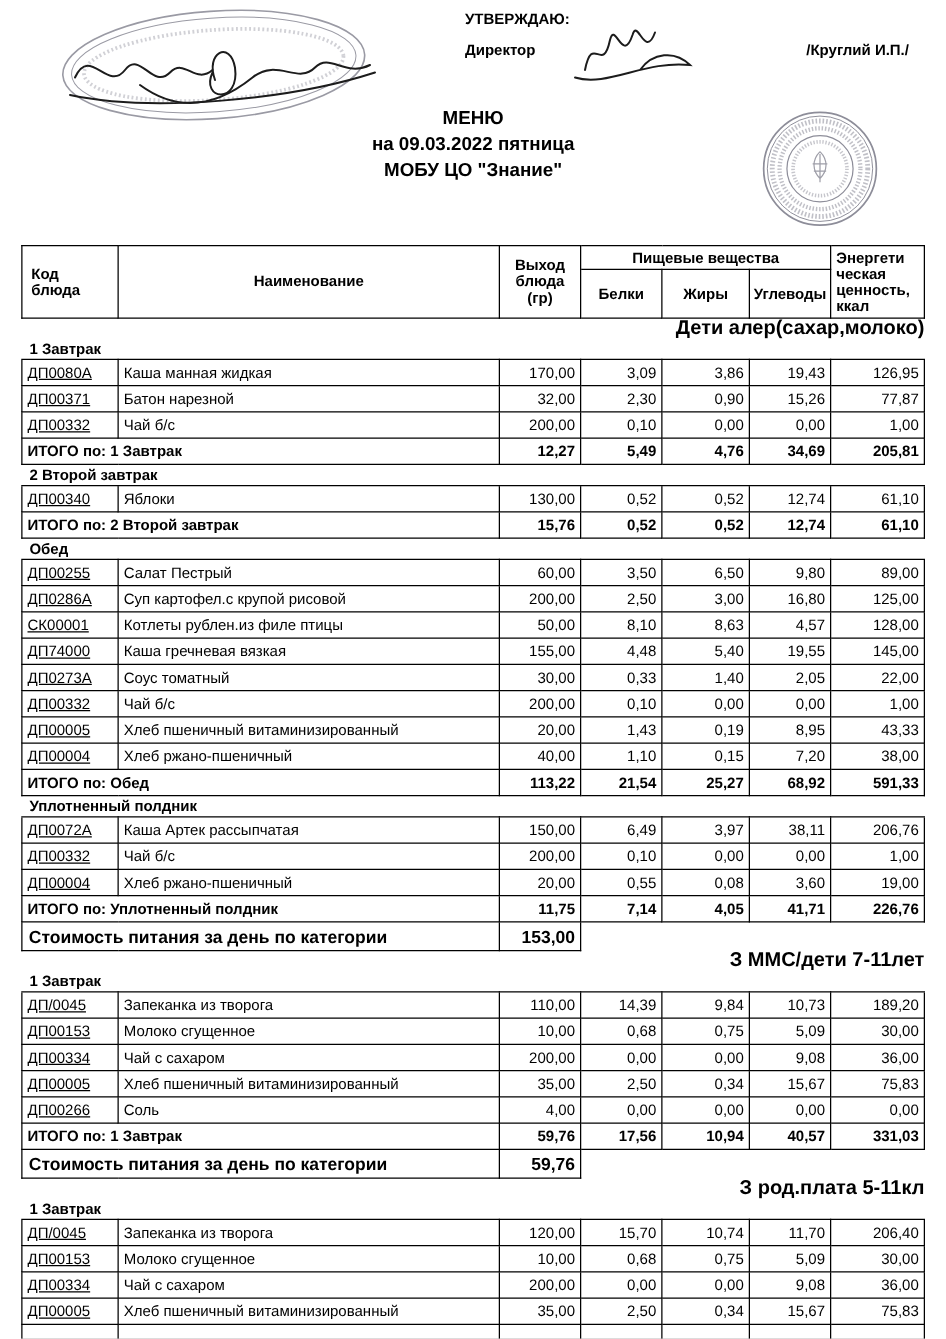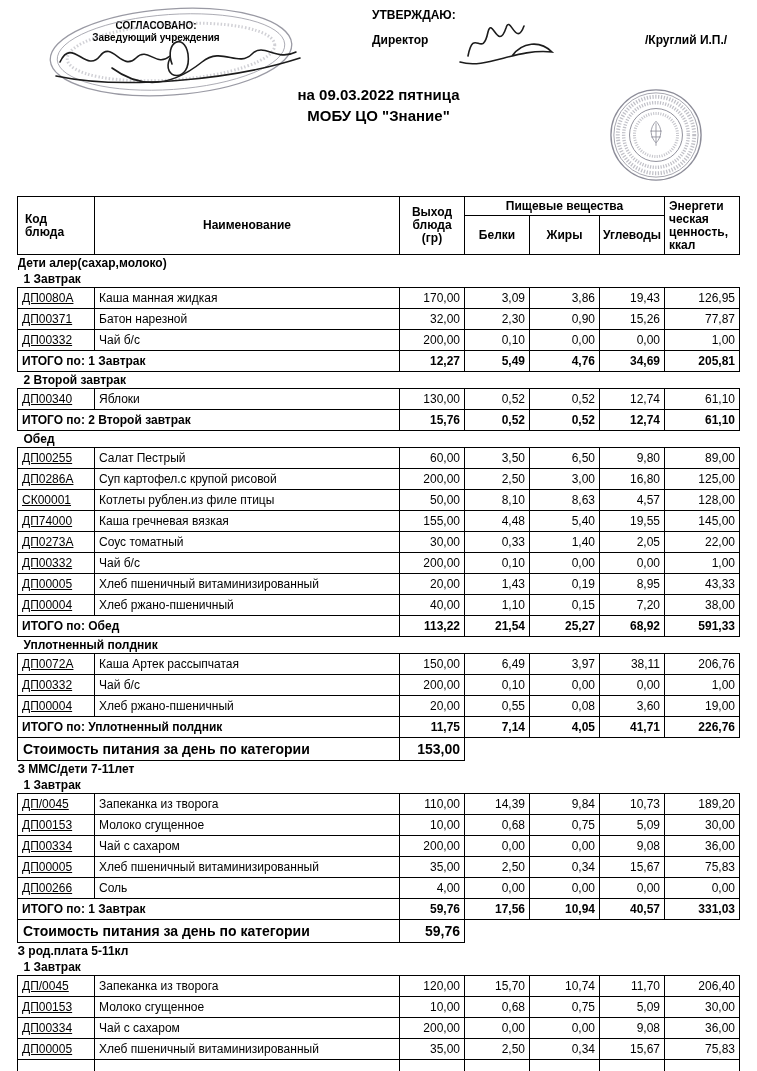--- a/index.html
+++ b/index.html
@@ -55,22 +55,22 @@
     overflow: hidden; white-space: nowrap; vertical-align: middle;
   }
   tr.dish-row td, tr.total-row td, tr.clip-row td { border: 1px solid #000; }
   td.c-num  { text-align: right; }
   td.c-code { text-align: left; text-decoration: underline; }
   td.c-name { text-align: left; }
   tr.total-row td { font-weight: bold; }
   td.c-total-label { text-align: left; padding-left: 4px; }
 
   tr.cat-row td {
-    border: none; text-align: left; font-weight: bold;
-    line-height: 12px; padding: 2px 0; font-size: 12px;
+    border: none; text-align: right; font-weight: bold;
+    line-height: 12px; padding: 2px 0; font-size: 16px;
   }
   tr.meal-row td {
     border: none; border-bottom: 1px solid #000;
     text-align: left; font-weight: bold;
     line-height: 12px; padding: 2px 6px; font-size: 12px;
   }
   tr.cost-row td {
     border: 1px solid #000; font-weight: bold; font-size: 14px;
     line-height: 16px; padding: 3px 5px;
   }
@@ -78,24 +78,20 @@
   tr.cost-row td.cost-spacer { border: none; }
   tr.clip-row td { height: 12px; padding: 0; }
 </style>
 </head>
 <body>
 
 <div class="page">
 
   <div class="doc-header">
 
-    <div class="agreed-block">
-      <div>СОГЛАСОВАНО:</div>
-      <div>Заведующий учреждения</div>
-    </div>
 
     <svg class="oval-stamp" width="258" height="100" viewBox="0 0 258 100">
       <g transform="rotate(-4 129 50)" fill="none" stroke="#9a9aa4">
         <ellipse cx="129" cy="50" rx="121" ry="43" stroke-width="1.3"></ellipse>
         <ellipse cx="129" cy="50" rx="114" ry="37.5" stroke-width="0.8"></ellipse>
         <ellipse cx="129" cy="50" rx="104" ry="28" stroke-width="3" stroke-dasharray="1.5 2" opacity="0.45"></ellipse>
       </g>
     </svg>
 
     <svg class="sig-left" width="252" height="62" viewBox="0 0 252 62">
@@ -113,20 +109,21 @@
     <svg class="sig-right" width="112" height="60" viewBox="0 0 112 60">
       <g fill="none" stroke="#1c1c1c" stroke-width="1.6" stroke-linecap="round">
         <path d="M16,44 C22,14 30,48 36,20 C40,4 46,40 54,16 C58,2 64,36 72,14"></path>
         <path d="M8,50 C34,58 64,36 100,40 C88,28 70,30 60,44"></path>
       </g>
     </svg>
 
     <div class="approve-name">/Круглий И.П./</div>
 
     <div class="doc-title">
+      <div>МЕНЮ</div>
       <div>на 09.03.2022  пятница</div>
       <div>МОБУ ЦО "Знание"</div>
     </div>
 
     <svg class="round-seal" width="98" height="98" viewBox="0 0 100 100">
       <g fill="none" stroke="#8d8d99">
         <circle cx="50" cy="50" r="46" stroke-width="1.4"></circle>
         <circle cx="50" cy="50" r="43" stroke-width="0.8"></circle>
         <circle cx="50" cy="50" r="39" stroke-width="4" stroke-dasharray="1.3 1.6" opacity="0.55"></circle>
         <circle cx="50" cy="50" r="33" stroke-width="3.5" stroke-dasharray="1.2 1.5" opacity="0.55"></circle>

